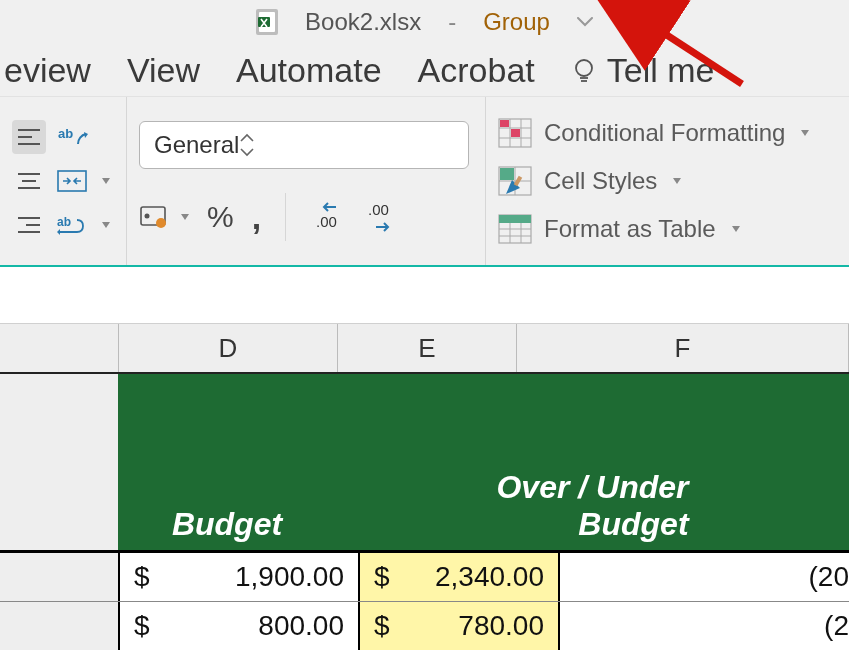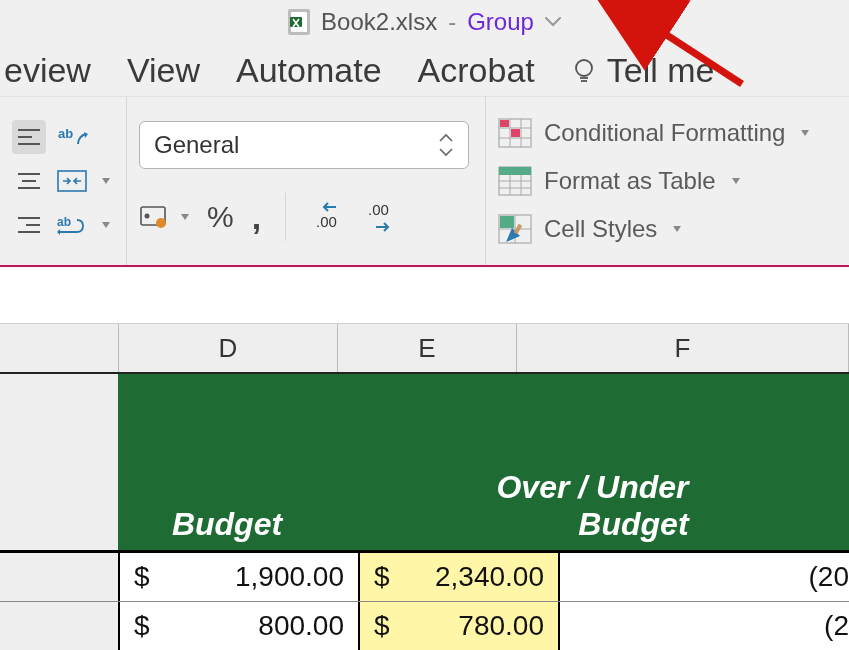--- a/index.html
+++ b/index.html
@@ -12,51 +12,51 @@
     overflow: hidden;
     position: relative;
   }
 
   
   .titlebar {
     height: 44px;
     display: flex;
     align-items: center;
     justify-content: center;
-    gap: 11px;
+    gap: 27px;
     color: #555;
     font-size: 24px;
   }
   .doc-icon {
     width: 22px;
     height: 26px;
     display: inline-block;
   }
   .title-sep { color: #888; }
-  .title-group { color: #6d28d9; }
+  .title-group { color: #a16207; }
 
   
   .tabs {
     height: 52px;
     display: flex;
     align-items: center;
     gap: 36px;
     padding-left: 4px;
     font-size: 34px;
     color: #3a3a3a;
   }
   .tab { cursor: pointer; }
   .tellme { display:flex; align-items:center; gap:10px; color:#3a3a3a;}
   .bulb { width:26px; height:26px; }
 
   
   .ribbon {
     height: 168px;
     border-top: 1px solid #e2e2e2;
-    border-bottom: 2px solid #be185d;
+    border-bottom: 2px solid #14b8a6;
     display: flex;
     align-items: stretch;
   }
   .group {
     border-right: 1px solid #d6d6d6;
     padding: 12px 16px 12px 12px;
     display: flex;
     flex-direction: column;
     justify-content: center;
     gap: 10px;
@@ -90,21 +90,21 @@
 
   
   .number-format-select {
     width: 300px;
     height: 46px;
     border: 1px solid #b5b5b5;
     border-radius: 6px;
     background: #fff;
     display:flex;
     align-items:center;
-    justify-content:space-between;
+    justify-content:flex-start;
     padding: 0 14px;
     font-size: 24px;
     color:#333;
     cursor:pointer;
   }
   .number-row2 {
     display:flex;
     align-items:center;
     gap: 18px;
     margin-top: 14px;
@@ -363,42 +363,42 @@
           <rect x="13" y="11" width="9" height="8" fill="#d46"></rect>
         </svg>
       </span>
       <span>Conditional Formatting</span>
       <span class="caret-down small"></span>
     </div>
     <div class="style-item">
       <span class="style-icon">
         <svg width="34" height="30" viewBox="0 0 34 30">
           <rect x="1" y="1" width="32" height="28" fill="none" stroke="#aaa" stroke-width="1.2"></rect>
+          <line x1="1" y1="15" x2="33" y2="15" stroke="#aaa"></line>
+          <line x1="17" y1="1" x2="17" y2="29" stroke="#aaa"></line>
+          <rect x="2" y="2" width="14" height="12" fill="#5a8"></rect>
+          <path d="M8 28 L14 14 L22 22 Z" fill="#2a7ab0"></path>
+          <rect x="18" y="10" width="4" height="10" transform="rotate(30 20 15)" fill="#c96"></rect>
+        </svg>
+      </span>
+      <span>Cell Styles</span>
+      <span class="caret-down small"></span>
+    </div>
+    <div class="style-item">
+      <span class="style-icon">
+        <svg width="34" height="30" viewBox="0 0 34 30">
+          <rect x="1" y="1" width="32" height="28" fill="none" stroke="#aaa" stroke-width="1.2"></rect>
           <rect x="1" y="1" width="32" height="8" fill="#5a8"></rect>
           <line x1="1" y1="15" x2="33" y2="15" stroke="#aaa"></line>
           <line x1="1" y1="22" x2="33" y2="22" stroke="#aaa"></line>
           <line x1="12" y1="9" x2="12" y2="29" stroke="#aaa"></line>
           <line x1="23" y1="9" x2="23" y2="29" stroke="#aaa"></line>
         </svg>
       </span>
       <span>Format as Table</span>
-      <span class="caret-down small"></span>
-    </div>
-    <div class="style-item">
-      <span class="style-icon">
-        <svg width="34" height="30" viewBox="0 0 34 30">
-          <rect x="1" y="1" width="32" height="28" fill="none" stroke="#aaa" stroke-width="1.2"></rect>
-          <line x1="1" y1="15" x2="33" y2="15" stroke="#aaa"></line>
-          <line x1="17" y1="1" x2="17" y2="29" stroke="#aaa"></line>
-          <rect x="2" y="2" width="14" height="12" fill="#5a8"></rect>
-          <path d="M8 28 L14 14 L22 22 Z" fill="#2a7ab0"></path>
-          <rect x="18" y="10" width="4" height="10" transform="rotate(30 20 15)" fill="#c96"></rect>
-        </svg>
-      </span>
-      <span>Cell Styles</span>
       <span class="caret-down small"></span>
     </div>
   </div>
 </div>
 
 <div class="formula-area"></div>
 
 <div class="col-headers">
   <div class="corner"></div>
   <div class="col colD">D</div>

